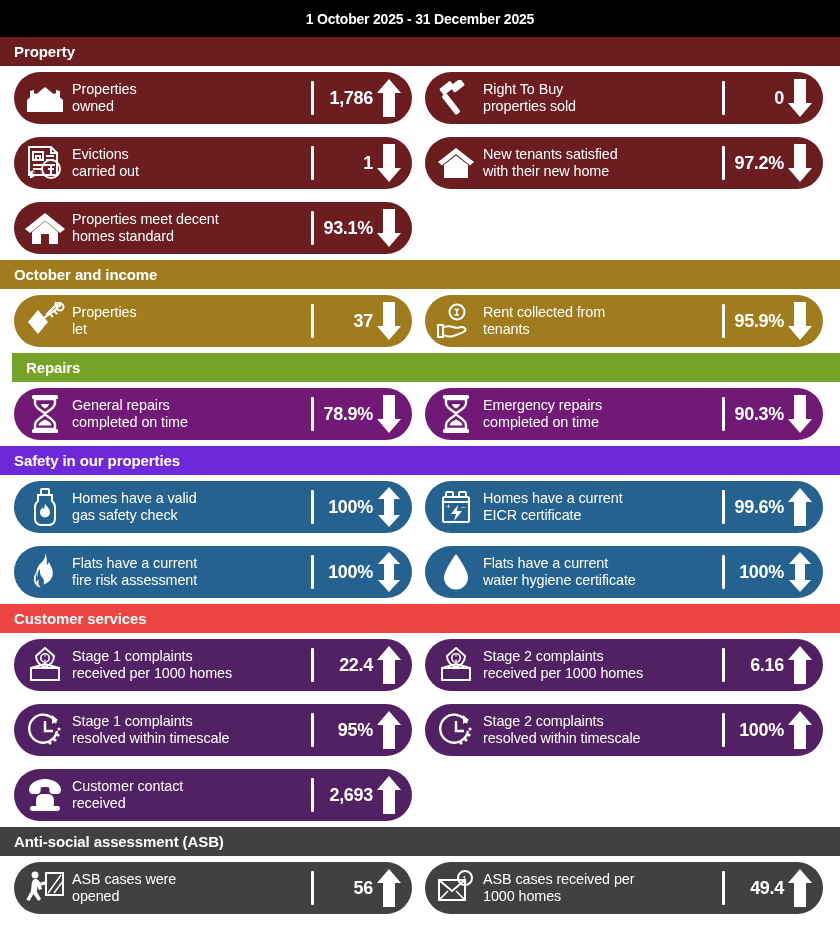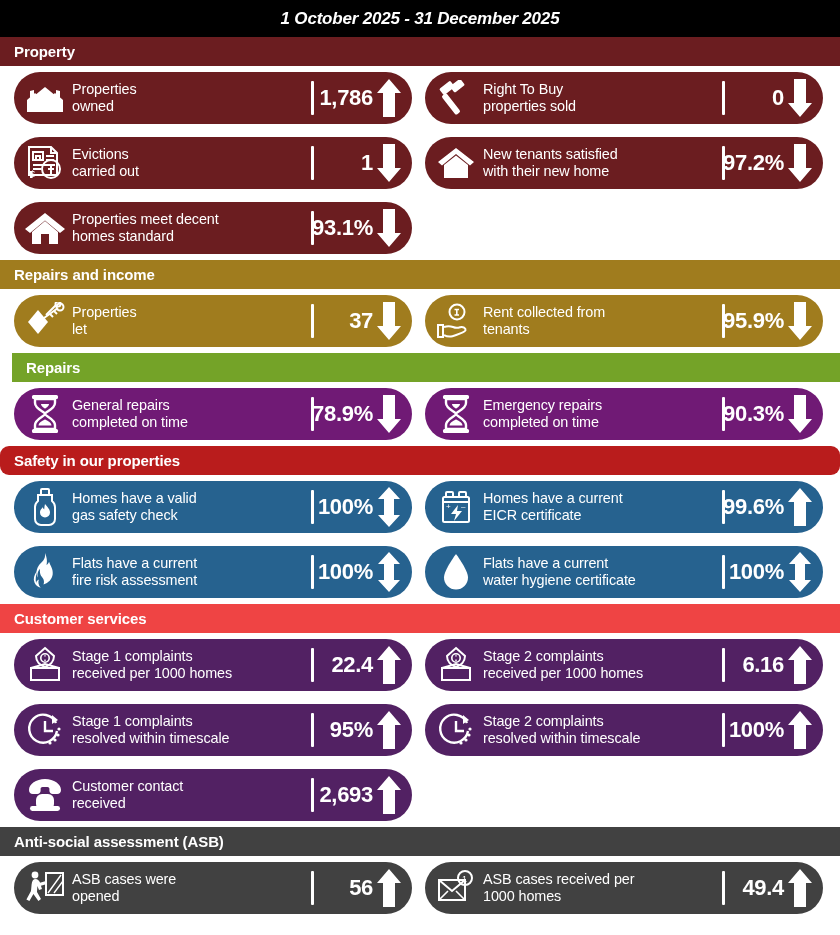--- a/index.html
+++ b/index.html
@@ -11,21 +11,21 @@
     -webkit-font-smoothing:antialiased;
   }
   #page{position:relative;width:840px;height:935px;background:#fff;}
 
   
   .title-bar{
     height:37px;
     background:#000000;
     color:#ffffff;
     display:flex;align-items:center;justify-content:center;
-    font-size:17px;font-weight:bold;letter-spacing:-0.2px;font-style:italic;
+    font-size:14px;font-weight:bold;letter-spacing:-0.2px;
   }
 
   
   .section{width:840px;}
   .section-header{
     height:29px;
     display:flex;align-items:center;
     padding-left:14px;
     color:#ffffff;
     font-size:15px;
@@ -87,21 +87,21 @@
     flex:0 0 auto;
     width:96px;
     height:52px;
     display:flex;
     align-items:center;
     justify-content:flex-end;
     padding-right:8px;
     box-sizing:border-box;
   }
   .card .value{
-    font-size:22px;
+    font-size:18px;
     font-weight:bold;
     letter-spacing:-0.3px;
     white-space:nowrap;
     margin-right:1px;
   }
   .card .arrow{
     flex:0 0 auto;
     width:30px;height:44px;
     display:flex;align-items:center;justify-content:center;
   }
@@ -109,21 +109,21 @@
   
   .card.col{width:398px;}
 
   
   .s-property .section-header{background:#6B1D20;}
   .s-property .card{background:#6B1D20;}
   .s-tenancy .section-header{background:#A07C1E;}
   .s-tenancy .card{background:#A07C1E;}
   .s-repairs .section-header{background:#74A328;margin-left:12px;}
   .s-repairs .card{background:#701a75;}
-  .s-safety .section-header{background:#b91c1c;border-radius:9px;}
+  .s-safety .section-header{background:#6d28d9;}
   .s-safety .card{background:#26628F;}
   .s-customer .section-header{background:#ef4444;}
   .s-customer .card{background:#522163;}
   .s-asb .section-header{background:#414141;}
   .s-asb .card{background:#414141;}
 </style>
 </head>
 <body>
 
 <div id="page">
@@ -248,21 +248,21 @@
                 <svg width="26" height="40" viewBox="0 0 26 40">
                   <path d="M13 39 L25 25 H19 V1 H7 V25 H1 Z" fill="#fff"></path>
                 </svg>
               </span>
             </div>
           </div>
         </div>
       </div>
       <div class="section s-tenancy">
         <div class="section-header">
-          <span>Repairs and income</span>
+          <span>October and income</span>
         </div>
         <div class="cards">
           <div class="card col">
             <div class="ico">
               <svg width="42" height="38" viewBox="0 0 42 38">
                 <g fill="#fff">
     <path d="M14 8 L24 20 L14 32 L4 20 Z"></path>
     <g stroke="#fff" stroke-width="2" fill="none">
       <path d="M20 16 L34 6"></path>
                     <path d="M30 9 l3 3"></path>

